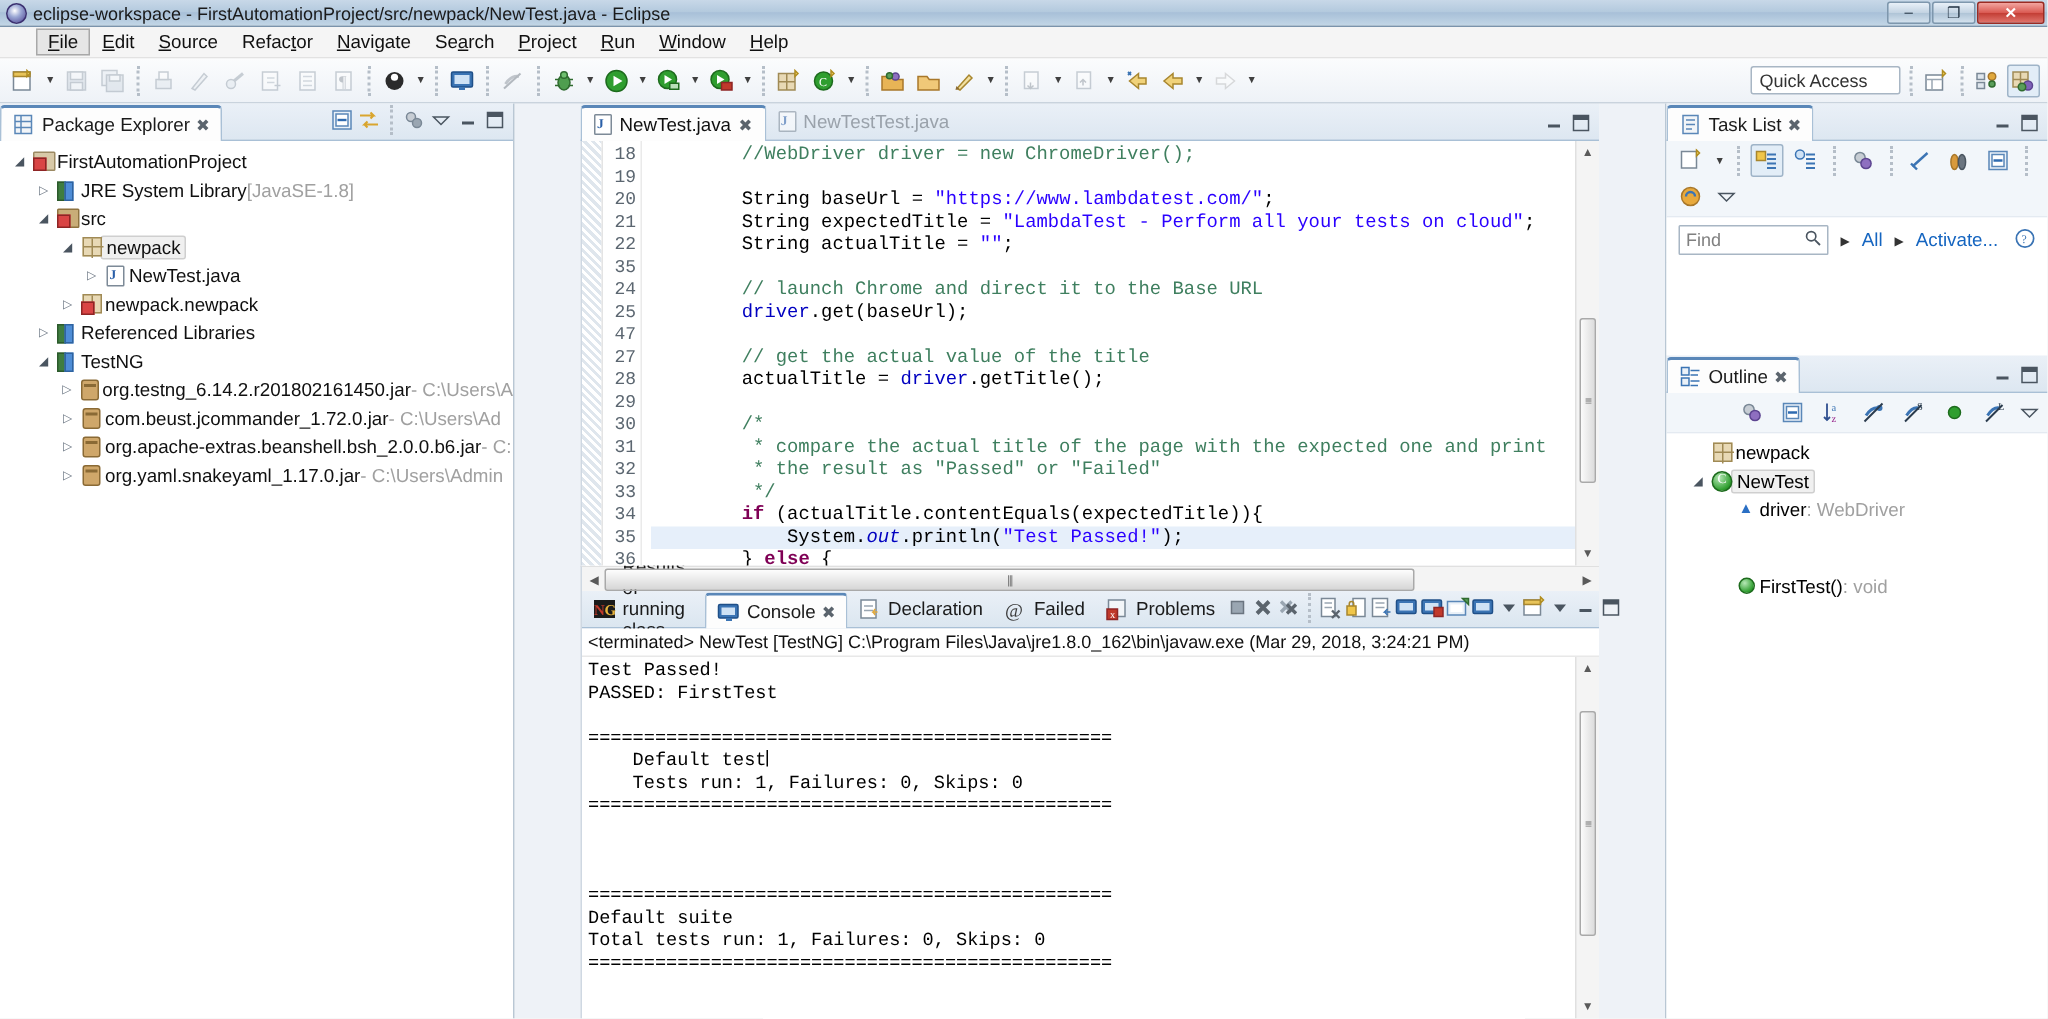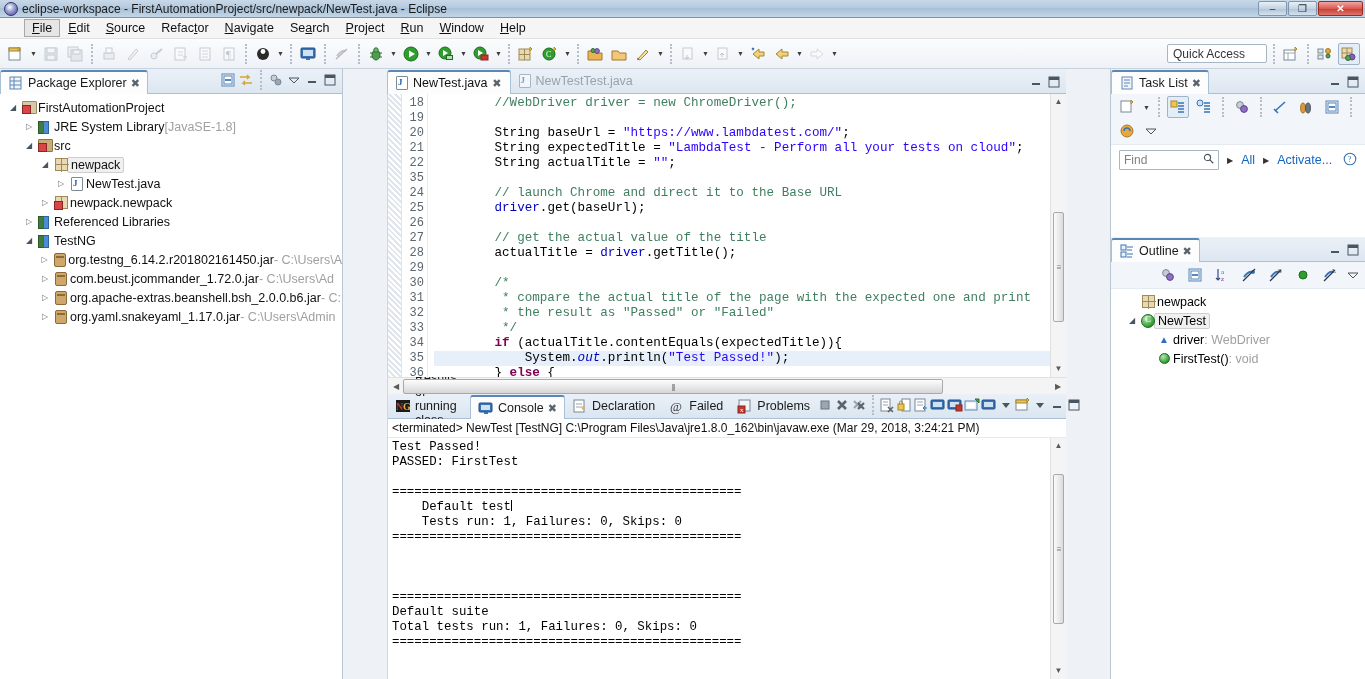--- a/index.html
+++ b/index.html
@@ -777,21 +777,21 @@
           <div class="marker-bar"></div>
           <div class="gutter" id="gutter">
               <div>18</div>
               <div>19</div>
               <div>20</div>
               <div>21</div>
               <div>22</div>
               <div>35</div>
               <div>24</div>
               <div>25</div>
-              <div>26</div>
+              <div>47</div>
               <div>27</div>
               <div>28</div>
               <div>29</div>
               <div>30</div>
               <div>31</div>
               <div>32</div>
               <div>33</div>
               <div>34</div>
               <div>35</div>
               <div>36</div>
@@ -1186,21 +1186,21 @@
                 <span class="tsel"><span class="tlabel">NewTest</span></span>
               </div>
               <div class="trow" style="padding-left: 30px;">
                 <span class="arrow"></span>
                 <span class="ticon">
                   <span class="o-field">▲</span>
                 </span>
                 <span class=""><span class="tlabel">driver</span></span>
                 <span class="tdim"> : WebDriver</span>
               </div>
-              <div class="trow" style="padding-left: 30px;">
+              <div class="trow" style="padding-left: 30px; margin-top: 32px;">
                 <span class="arrow"></span>
                 <span class="ticon">
                   <span class="o-method"></span>
                 </span>
                 <span class=""><span class="tlabel">FirstTest()</span></span>
                 <span class="tdim"> : void</span>
               </div>
             </div>
         </div>
       </div>

